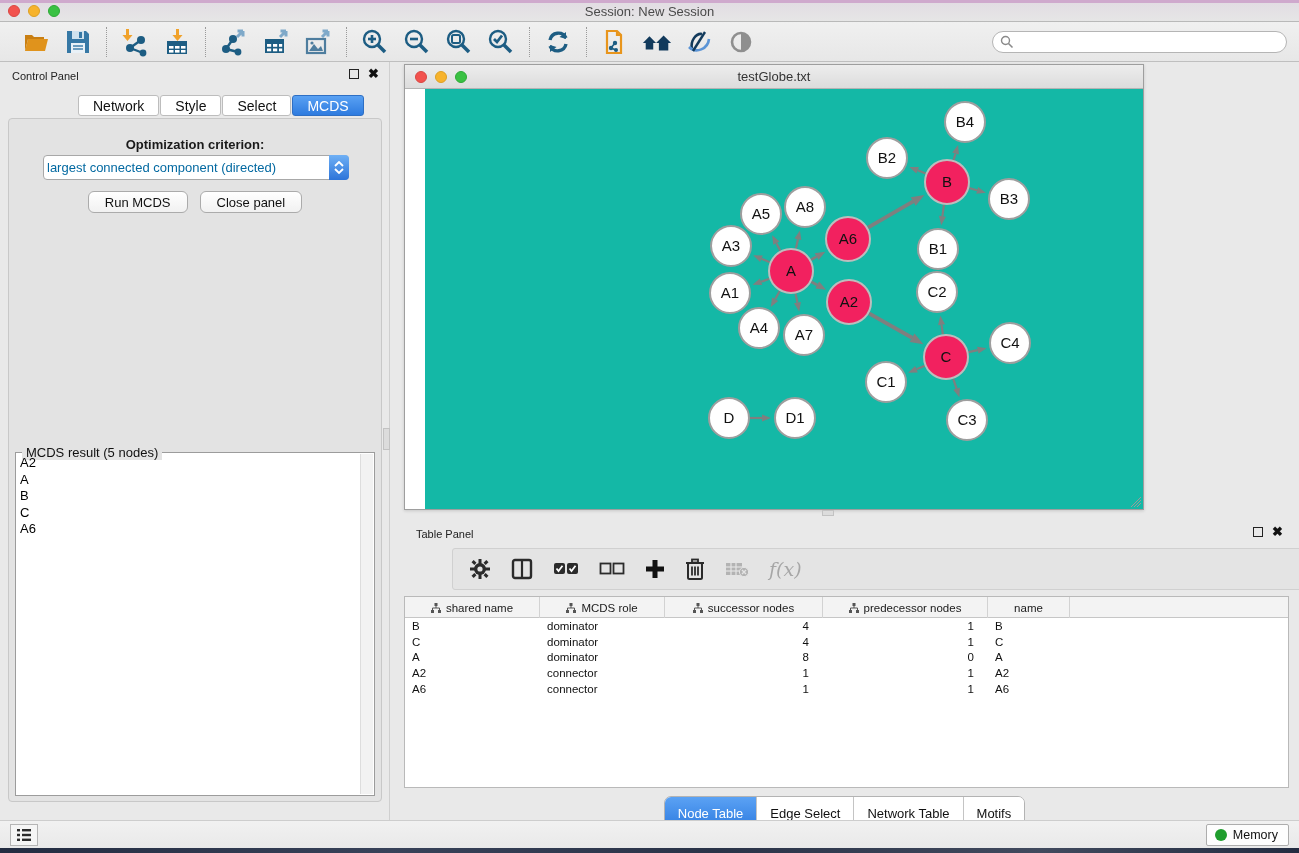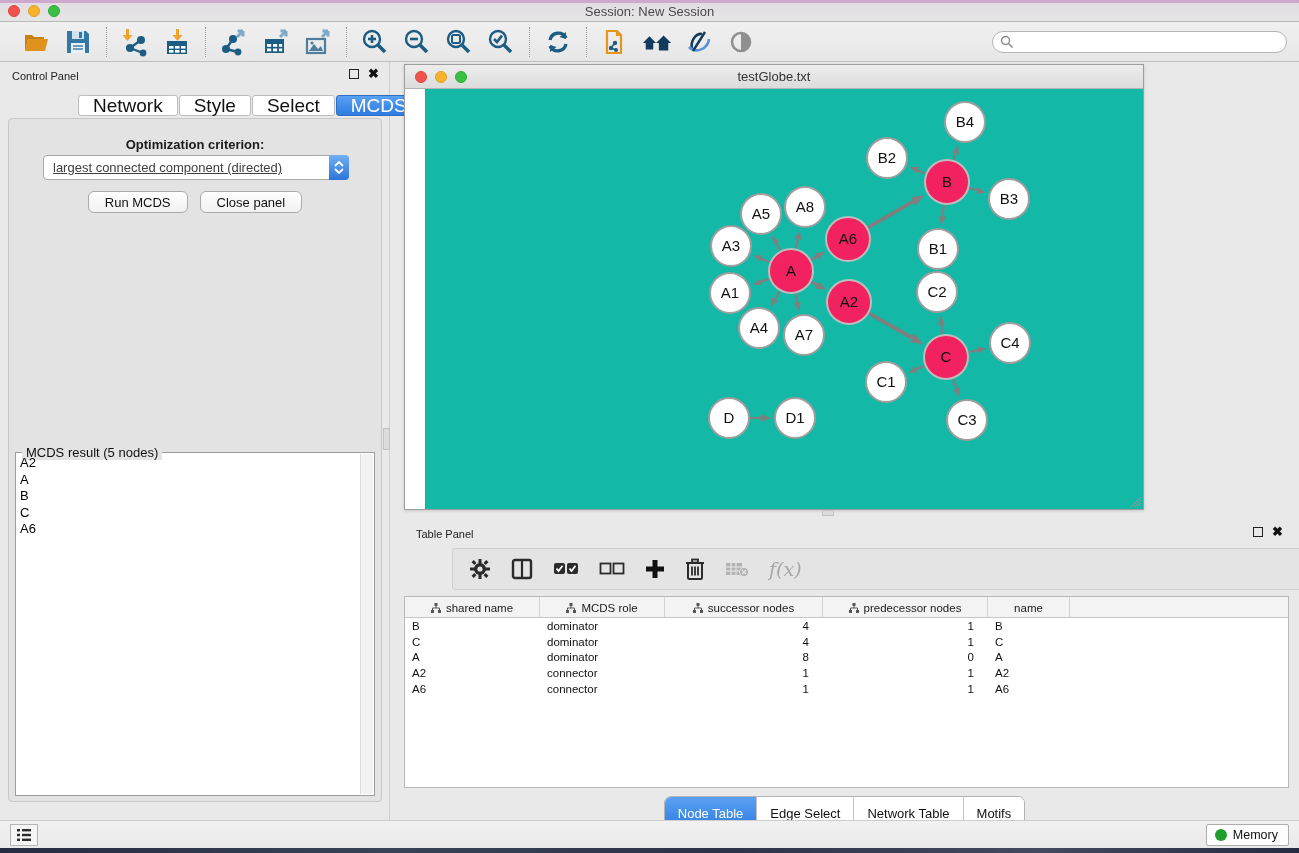--- a/index.html
+++ b/index.html
@@ -34,28 +34,28 @@
   
   .control-panel { position:absolute; left:0; top:62px; width:390px; height:758px;
     background:#e9e9e9; border-right:1px solid #cfcfcf; }
   .panel-head { position:relative; height:28px; }
   .panel-head .ptitle { position:absolute; left:12px; top:8px; font-size:11px; color:#222; }
   .panel-head .pbtns { position:absolute; right:10px; top:7px; display:flex; gap:9px; align-items:center; }
   .float-box { width:10px; height:10px; border:1.6px solid #222; }
   .close-x { font-size:13px; font-weight:bold; color:#111; line-height:10px; }
   .cp-tabs { position:absolute; left:78px; top:33px; display:flex; gap:1px; }
   .cp-tab { height:21px; padding:0 14px; background:#fff; border:1px solid #bdbdbd;
-    border-radius:3px; display:flex; align-items:center; font-size:19px; color:#111; }
+    border-radius:3px; display:flex; align-items:center; font-size:14px; color:#111; }
   .cp-tab.active { background:linear-gradient(#59a1f3,#2e7bdf); border-color:#2e6fc4; color:#fff; }
   .cp-content { position:absolute; left:8px; top:56px; width:374px; height:684px;
     background:#e3e3e3; border:1px solid #c8c8c8; border-radius:4px; }
   .opt-label { text-align:center; margin-top:18px; font-weight:bold; font-size:13px; color:#1a1a1a; }
   .criterion { position:absolute; left:34px; top:36px; width:306px; height:25px;
     background:#fff; border:1px solid #a8a8a8; border-radius:4px; display:flex; align-items:center; }
-  .criterion .val { flex:1; padding-left:9px; font-size:13px; color:#404040; white-space:nowrap;text-decoration:underline; }
+  .criterion .val { flex:1; padding-left:3px; font-size:13px; color:#0369a1; white-space:nowrap; }
   .criterion .stepper { width:20px; height:25px; margin-right:-1px; border-radius:0 4px 4px 0;
     background:linear-gradient(#6fb0f5,#2d74d9); display:flex; flex-direction:column;
     align-items:center; justify-content:center; gap:1px; }
   .criterion .stepper svg { display:block; }
   .btn-row { position:absolute; left:0; top:72px; width:100%; display:flex; justify-content:center; gap:12px; }
   .push-btn { height:22px; padding:0 16px; background:linear-gradient(#ffffff,#f1f1f1);
     border:1px solid #ababab; border-radius:6px; font-size:13px; color:#111;
     display:flex; align-items:center; }
   .result-fieldset { position:absolute; left:6px; top:333px; width:360px; height:344px;
     border:1px solid #9c9c9c; background:#fff; }

